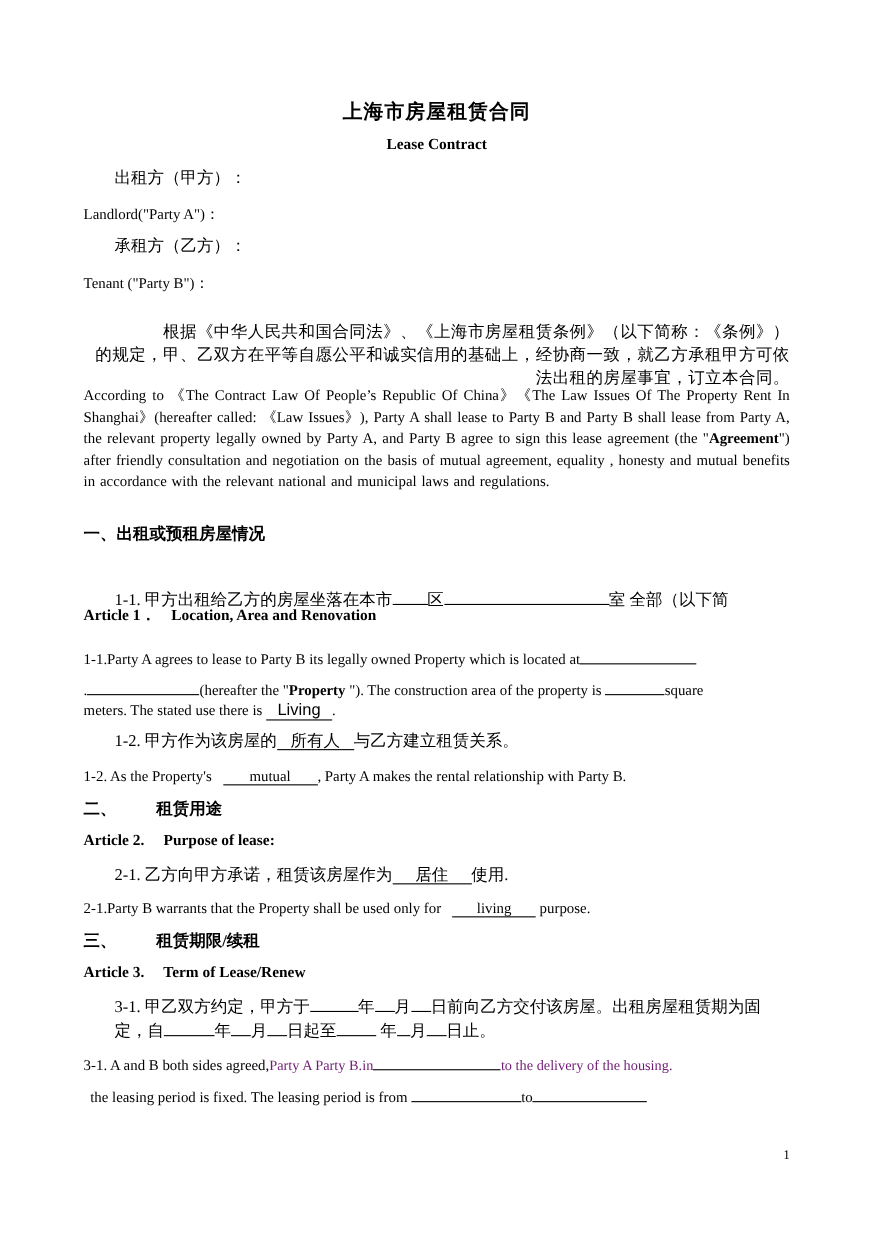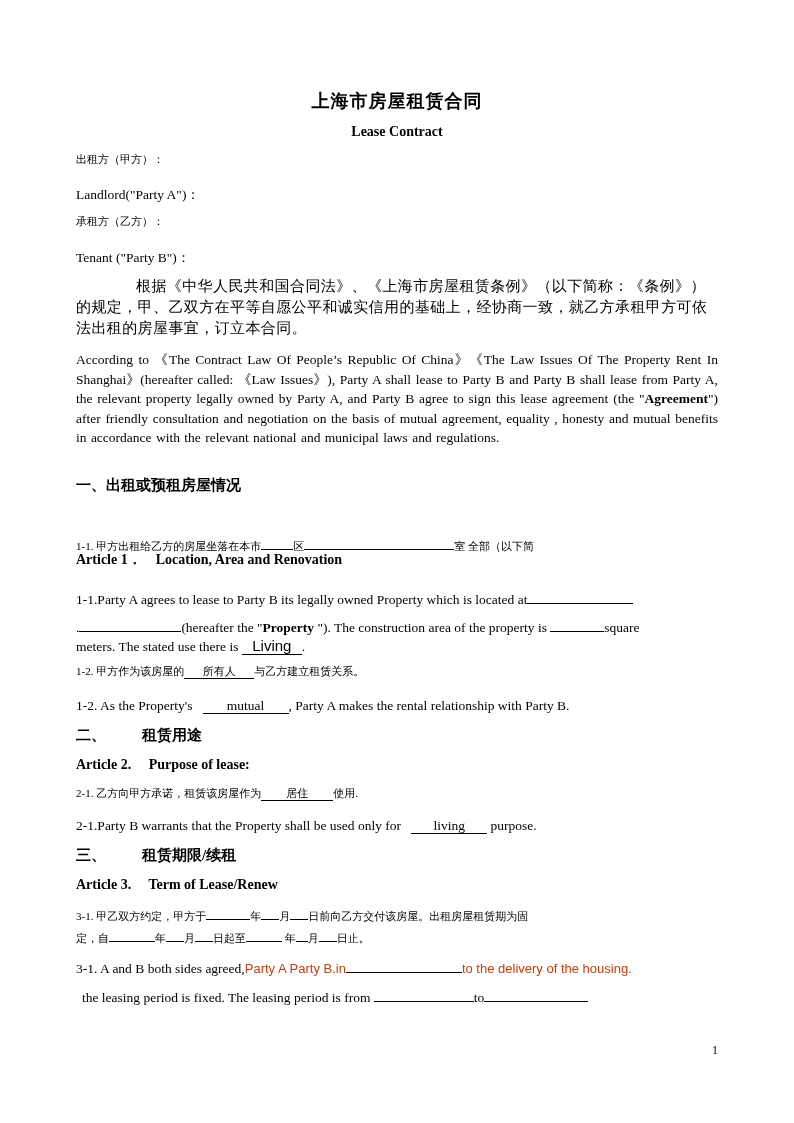--- a/index.html
+++ b/index.html
@@ -2,46 +2,46 @@
 <html><head>
 <meta charset="utf-8">
 <style>
   html, body { margin: 0; padding: 0; background: #ffffff; }
   body { width: 794px; height: 1123px; position: relative; overflow: hidden; color: #000; }
   .page { position: absolute; left: 0; top: 0; width: 794px; height: 1123px; }
   .ser { font-family: "Liberation Serif", "DejaVu Serif", serif; }
   .abs { position: absolute; white-space: nowrap; }
   .title { left: 0; width: 794px; text-align: center; top: 89px; font-size: 18px; font-weight: bold; letter-spacing: 1px; }
   .subtitle { left: 0; width: 794px; text-align: center; top: 124px; font-size: 14px; font-weight: bold; }
-  .cn { font-size: 11px; }
+  .cn { font-size: 15px; margin-left: 28px; }
   .en { font-size: 13.5px; }
   .h-cn { font-size: 15px; font-weight: bold; }
   .h-en { font-size: 14px; font-weight: bold; }
   .blank { display: inline-block; border-bottom: 1px solid #000; height: 14px; vertical-align: baseline; text-align: center; line-height: 14px; }
   .para { position: absolute; left: 76px; width: 642px; }
   .para.en-just { font-size: 13.5px; line-height: 19.5px; text-align: justify; text-align-last: left; word-spacing: 1px; }
   .para.cn-just { font-size: 15px; line-height: 21px; }
   .pnum { right: 76px; top: 1043px; font-size: 12px; }
   .living { font-family: "Liberation Sans", sans-serif; font-size: 15px; }
-  .sans-small { font-family: Liberation Sans, sans-serif; font-size: 13px; color: #c2410c; }
+  .sans-small { font-family: Liberation Serif, serif; font-size: 13px; color: #701a75; }
 </style>
 </head>
 <body>
 
 <div class="page">
 
   <div class="abs ser title">上海市房屋租赁合同</div>
   <div class="abs ser subtitle">Lease Contract</div>
 
   <div class="abs ser cn" style="left:76px; top:152px;">出租方（甲方）：</div>
   <div class="abs ser en" style="left:76px; top:186px;">Landlord("Party   A")：</div>
   <div class="abs ser cn" style="left:76px; top:214px;">承租方（乙方）：</div>
   <div class="abs ser en" style="left:76px; top:249px;">Tenant  ("Party  B")：</div>
 
-  <div class="para ser cn-just" style="top:276px; text-indent:60px; letter-spacing:0.4px;">根据《中华人民共和国合同法》、《上海市房屋租赁条例》（以下简称：《条例》）的规定，甲、乙双方在平等自愿公平和诚实信用的基础上，经协商一致，就乙方承租甲方可依法出租的房屋事宜，订立本合同。</div>
+  <div class="para ser cn-just" style="top:292px; text-indent:60px; letter-spacing:0.4px;text-align:right;">根据《中华人民共和国合同法》、《上海市房屋租赁条例》（以下简称：《条例》）的规定，甲、乙双方在平等自愿公平和诚实信用的基础上，经协商一致，就乙方承租甲方可依法出租的房屋事宜，订立本合同。</div>
 
   <div class="para ser en-just" style="top:350px;"><span>According to 《The Contract Law Of People’s Republic Of China》《The Law Issues Of The Property Rent In Shanghai》(hereafter called: 《Law Issues》), Party A shall lease to Party B and Party B shall lease from Party A, the relevant property legally owned by Party A, and Party B agree to sign this lease agreement (the "</span><b>Agreement</b><span>") after friendly consultation and negotiation on the basis of mutual agreement, equality , honesty and mutual benefits in accordance with the relevant national and municipal laws and regulations.</span></div>
 
   <div class="abs ser h-cn" style="left:76px; top:476px;">一、出租或预租房屋情况</div>
   <div class="abs ser h-en" style="left:76px; top:507px; white-space:pre;margin-top:44px;">Article 1．    Location, Area and Renovation</div>
 
   <div class="abs ser cn" style="left:76px; top:535px;">
     <span>1-1. 甲方出租给乙方的房屋坐落在本市</span><span class="blank" style="width:32px;"></span><span>区</span><span class="blank" style="width:150px;"></span><span>室  全部（以下简</span>
   </div>
 

